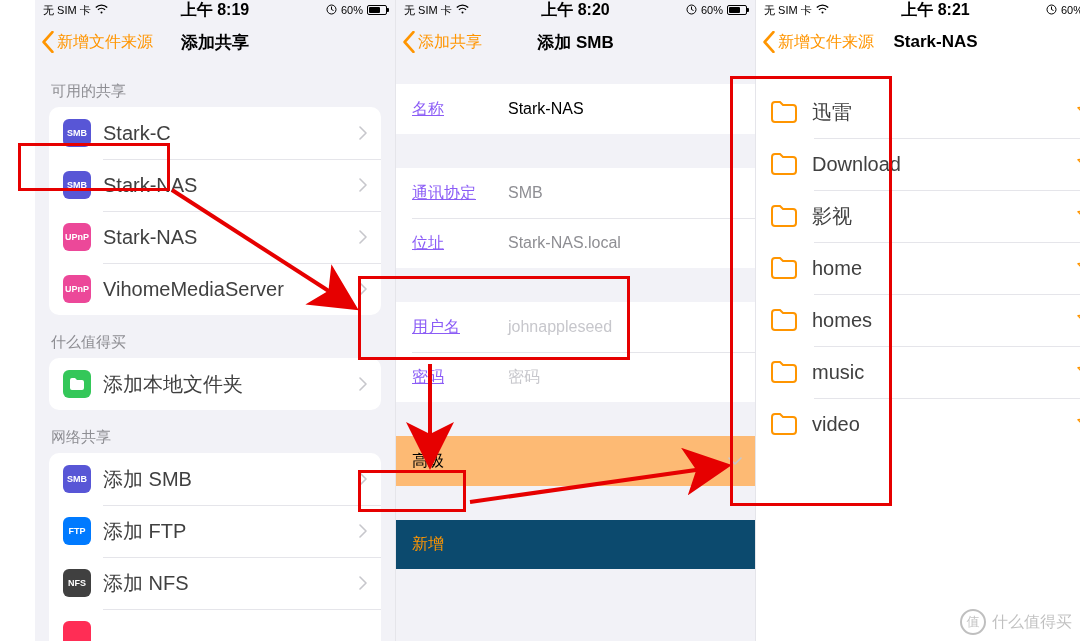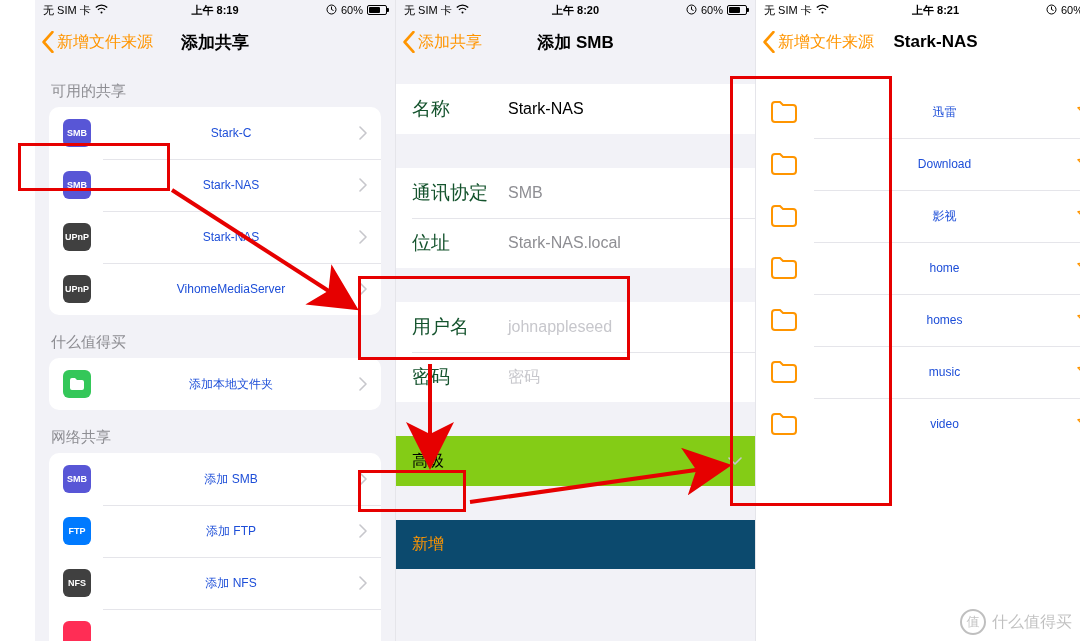--- a/index.html
+++ b/index.html
@@ -21,21 +21,21 @@
     height: 20px;
     display: flex;
     align-items: center;
     justify-content: space-between;
     padding: 0 8px;
     font-size: 11px;
     background: #f2f2f7;
     color: #000;
   }
   .sb-left, .sb-right { display: flex; align-items: center; gap: 4px; }
-  .sb-center { position: absolute; left:0; right:0; text-align:center; font-weight:600; font-size:11px; pointer-events:none; }
+  .sb-center { position: absolute; left:0; right:0; text-align:center; font-weight:600; font-size:16px; pointer-events:none; }
   .wifi-icon, .loop-icon, .batt-icon { display:inline-block; }
   .batt {
     width: 20px; height: 10px; border: 1px solid #000; border-radius: 2px; position: relative;
   }
   .batt::after {
     content:""; position:absolute; right:-3px; top:2px; width:2px; height:4px; background:#000; border-radius:0 1px 1px 0;
   }
   .batt-fill { position:absolute; left:1px; top:1px; bottom:1px; background:#000; border-radius:1px; }
 
   
@@ -86,58 +86,58 @@
   .panel3 .row + .row::before { left: 54px; }
 
   .app-icon {
     width: 28px; height: 28px; border-radius: 6px;
     display:flex; align-items:center; justify-content:center;
     color:#fff; font-size:9px; font-weight:700;
     margin-right: 12px;
     flex-shrink: 0;
   }
   .ic-smb { background:#5856d6; }
-  .ic-upnp { background:#404040; }
+  .ic-upnp { background:#ec4899; }
   .ic-folder-green { background:#34c759; }
   .ic-ftp { background:#007aff; }
   .ic-nfs { background:#404040; }
   .ic-generic { background:#ff2d55; }
 
-  .row-label { flex:1; font-size:12px; color:#1d4ed8;text-align:center; }
+  .row-label { flex:1; font-size:20px; color:#404040; }
   .chev {
     color:#c7c7cc;
   }
   .chev svg { width:8px; height:14px; display:block; }
 
   
   .form-row {
     display:flex; align-items:center;
     min-height: 50px;
     padding: 0 16px;
     background:#fff;
     position:relative;
   }
   .form-row + .form-row::before {
     content:""; position:absolute; left:16px; right:0; top:0; height:1px; background:#e5e5ea;
   }
   .form-group { background:#fff; }
-  .form-label { width: 96px; font-size:19px; color:#14532d; }
+  .form-label { width: 96px; font-size:16px; color:#8b5cf6;text-decoration:underline; }
   .form-value { flex:1; font-size:16px; color:#000; }
   .form-placeholder { color:#c7c7cc; }
   .form-sub { color:#8e8e93; }
   .form-gap { height: 34px; background:#f2f2f7; }
 
   .add-btn {
     text-align:left; color:#ff9500; font-size:16px;
     padding: 14px 16px; background:#0c4a6e;
   }
 
   .adv-row {
     display:flex; align-items:center; justify-content:space-between;
-    background:#84cc16; min-height:50px; padding:0 16px;
+    background:#fdba74; min-height:50px; padding:0 16px;
   }
   .adv-row .chev svg { transform: rotate(90deg); }
 
   
   .folder-icon {
     width:28px; height:24px; margin-right:14px; flex-shrink:0;
   }
   .folder-icon svg { width:28px; height:24px; }
   .star { color:#ff9500; }
   .star svg { width:18px; height:18px; }

